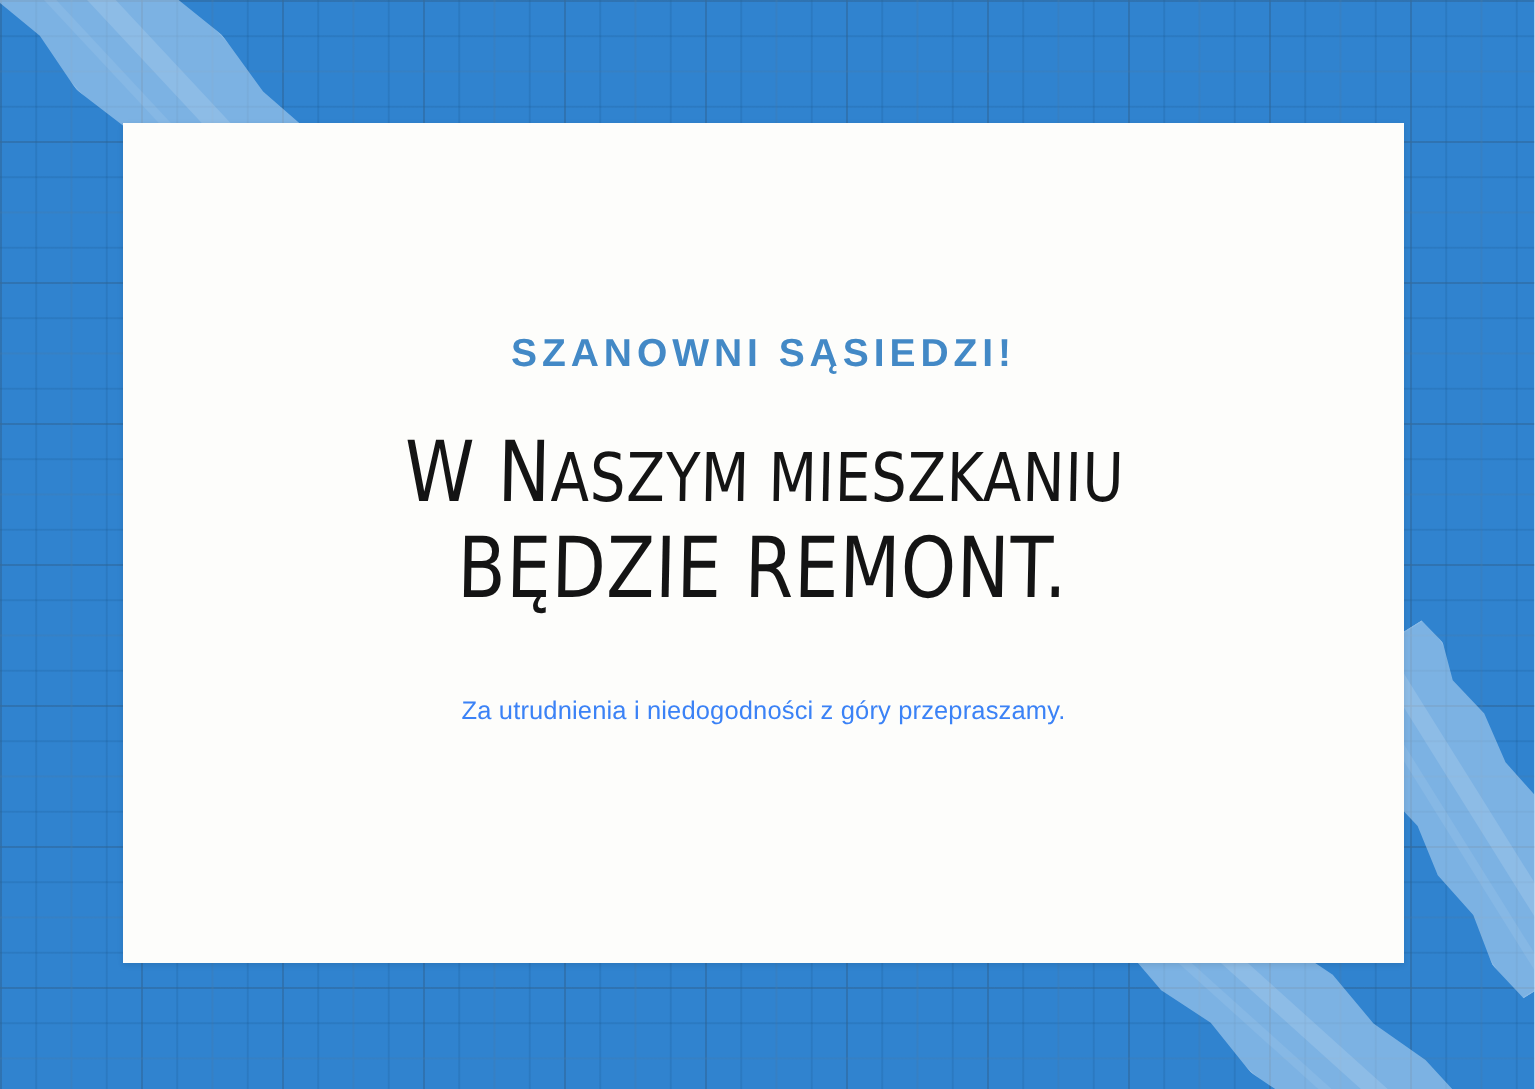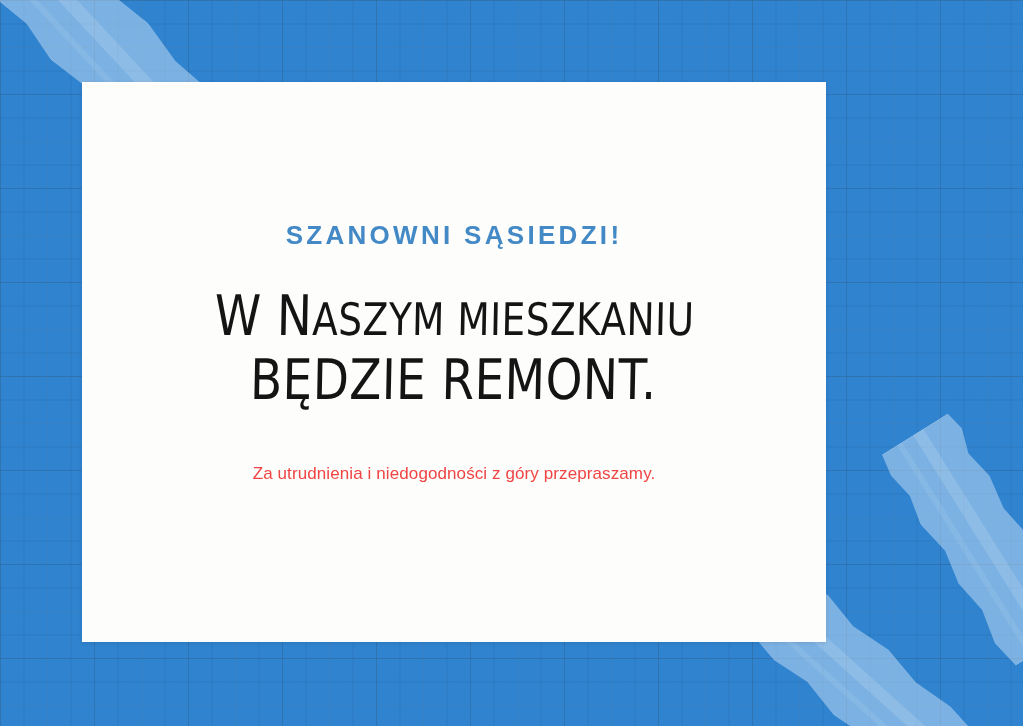--- a/index.html
+++ b/index.html
@@ -107,21 +107,21 @@
       0% 4%, 9% 0%, 20% 8%, 33% 1%, 46% 8%, 60% 1%, 74% 8%, 88% 2%, 100% 6%,
       100% 94%, 89% 100%, 75% 93%, 61% 100%, 47% 92%, 34% 99%, 21% 93%, 10% 100%, 0% 96%
     );
   }
 
   
   .card {
     position: absolute;
     left: 82px;
     top: 82px;
-    width: 744px;
+    width: 854px;
     height: 560px;
     background: #fdfdfb;
     box-shadow: 0 1px 4px rgba(0,0,0,0.10);
     display: flex;
     flex-direction: column;
     align-items: center;
     justify-content: flex-start;
     overflow: hidden;
   }
 
@@ -149,21 +149,21 @@
     font-stretch: condensed;
     transform: scaleX(0.93) skewX(-1.2deg);
     transform-origin: 50% 50%;
     white-space: nowrap;
   }
   .headline .ln { display: block; }
   .headline .sc { font-size: 0.80em; }
 
   .subline {
     margin-top: 52px;
-    color: #ef4444;
+    color: #3b82f6;
     font-family: "Liberation Sans", sans-serif;
     font-size: 17px;
     font-weight: normal;
     letter-spacing: 0.1px;
     text-align: right;
     line-height: 1.2;
     white-space: nowrap;
   }
 </style>
 </head>

